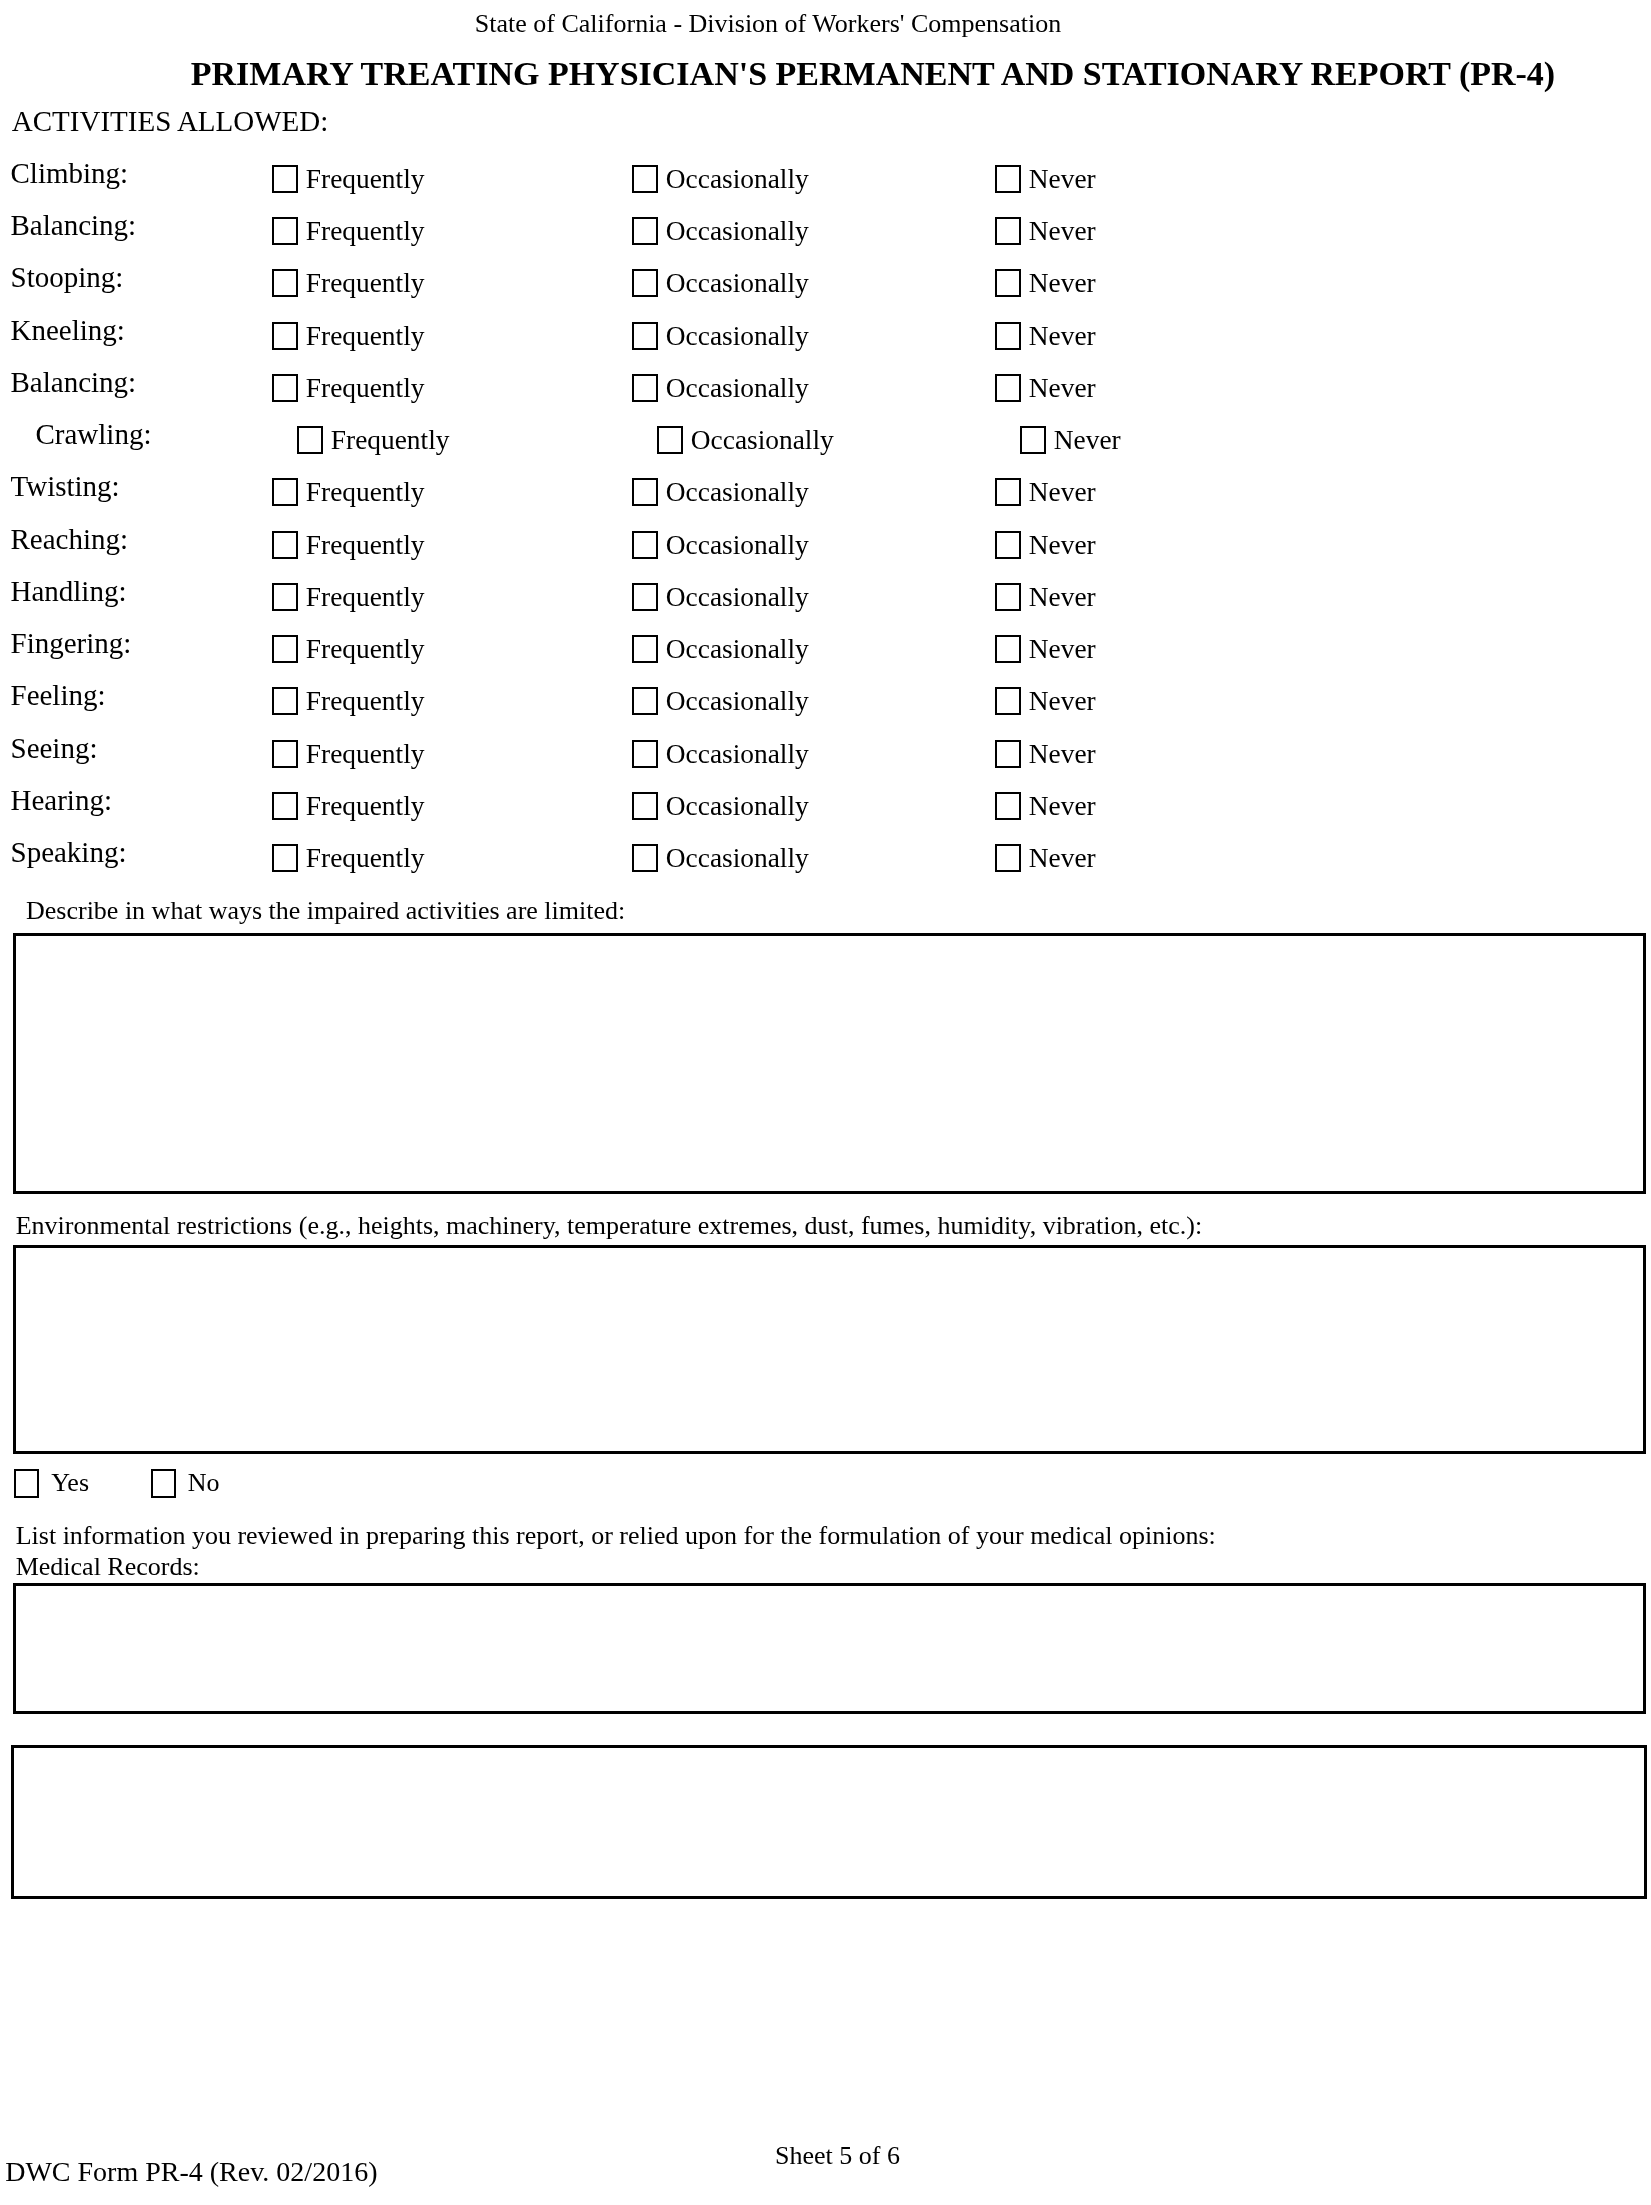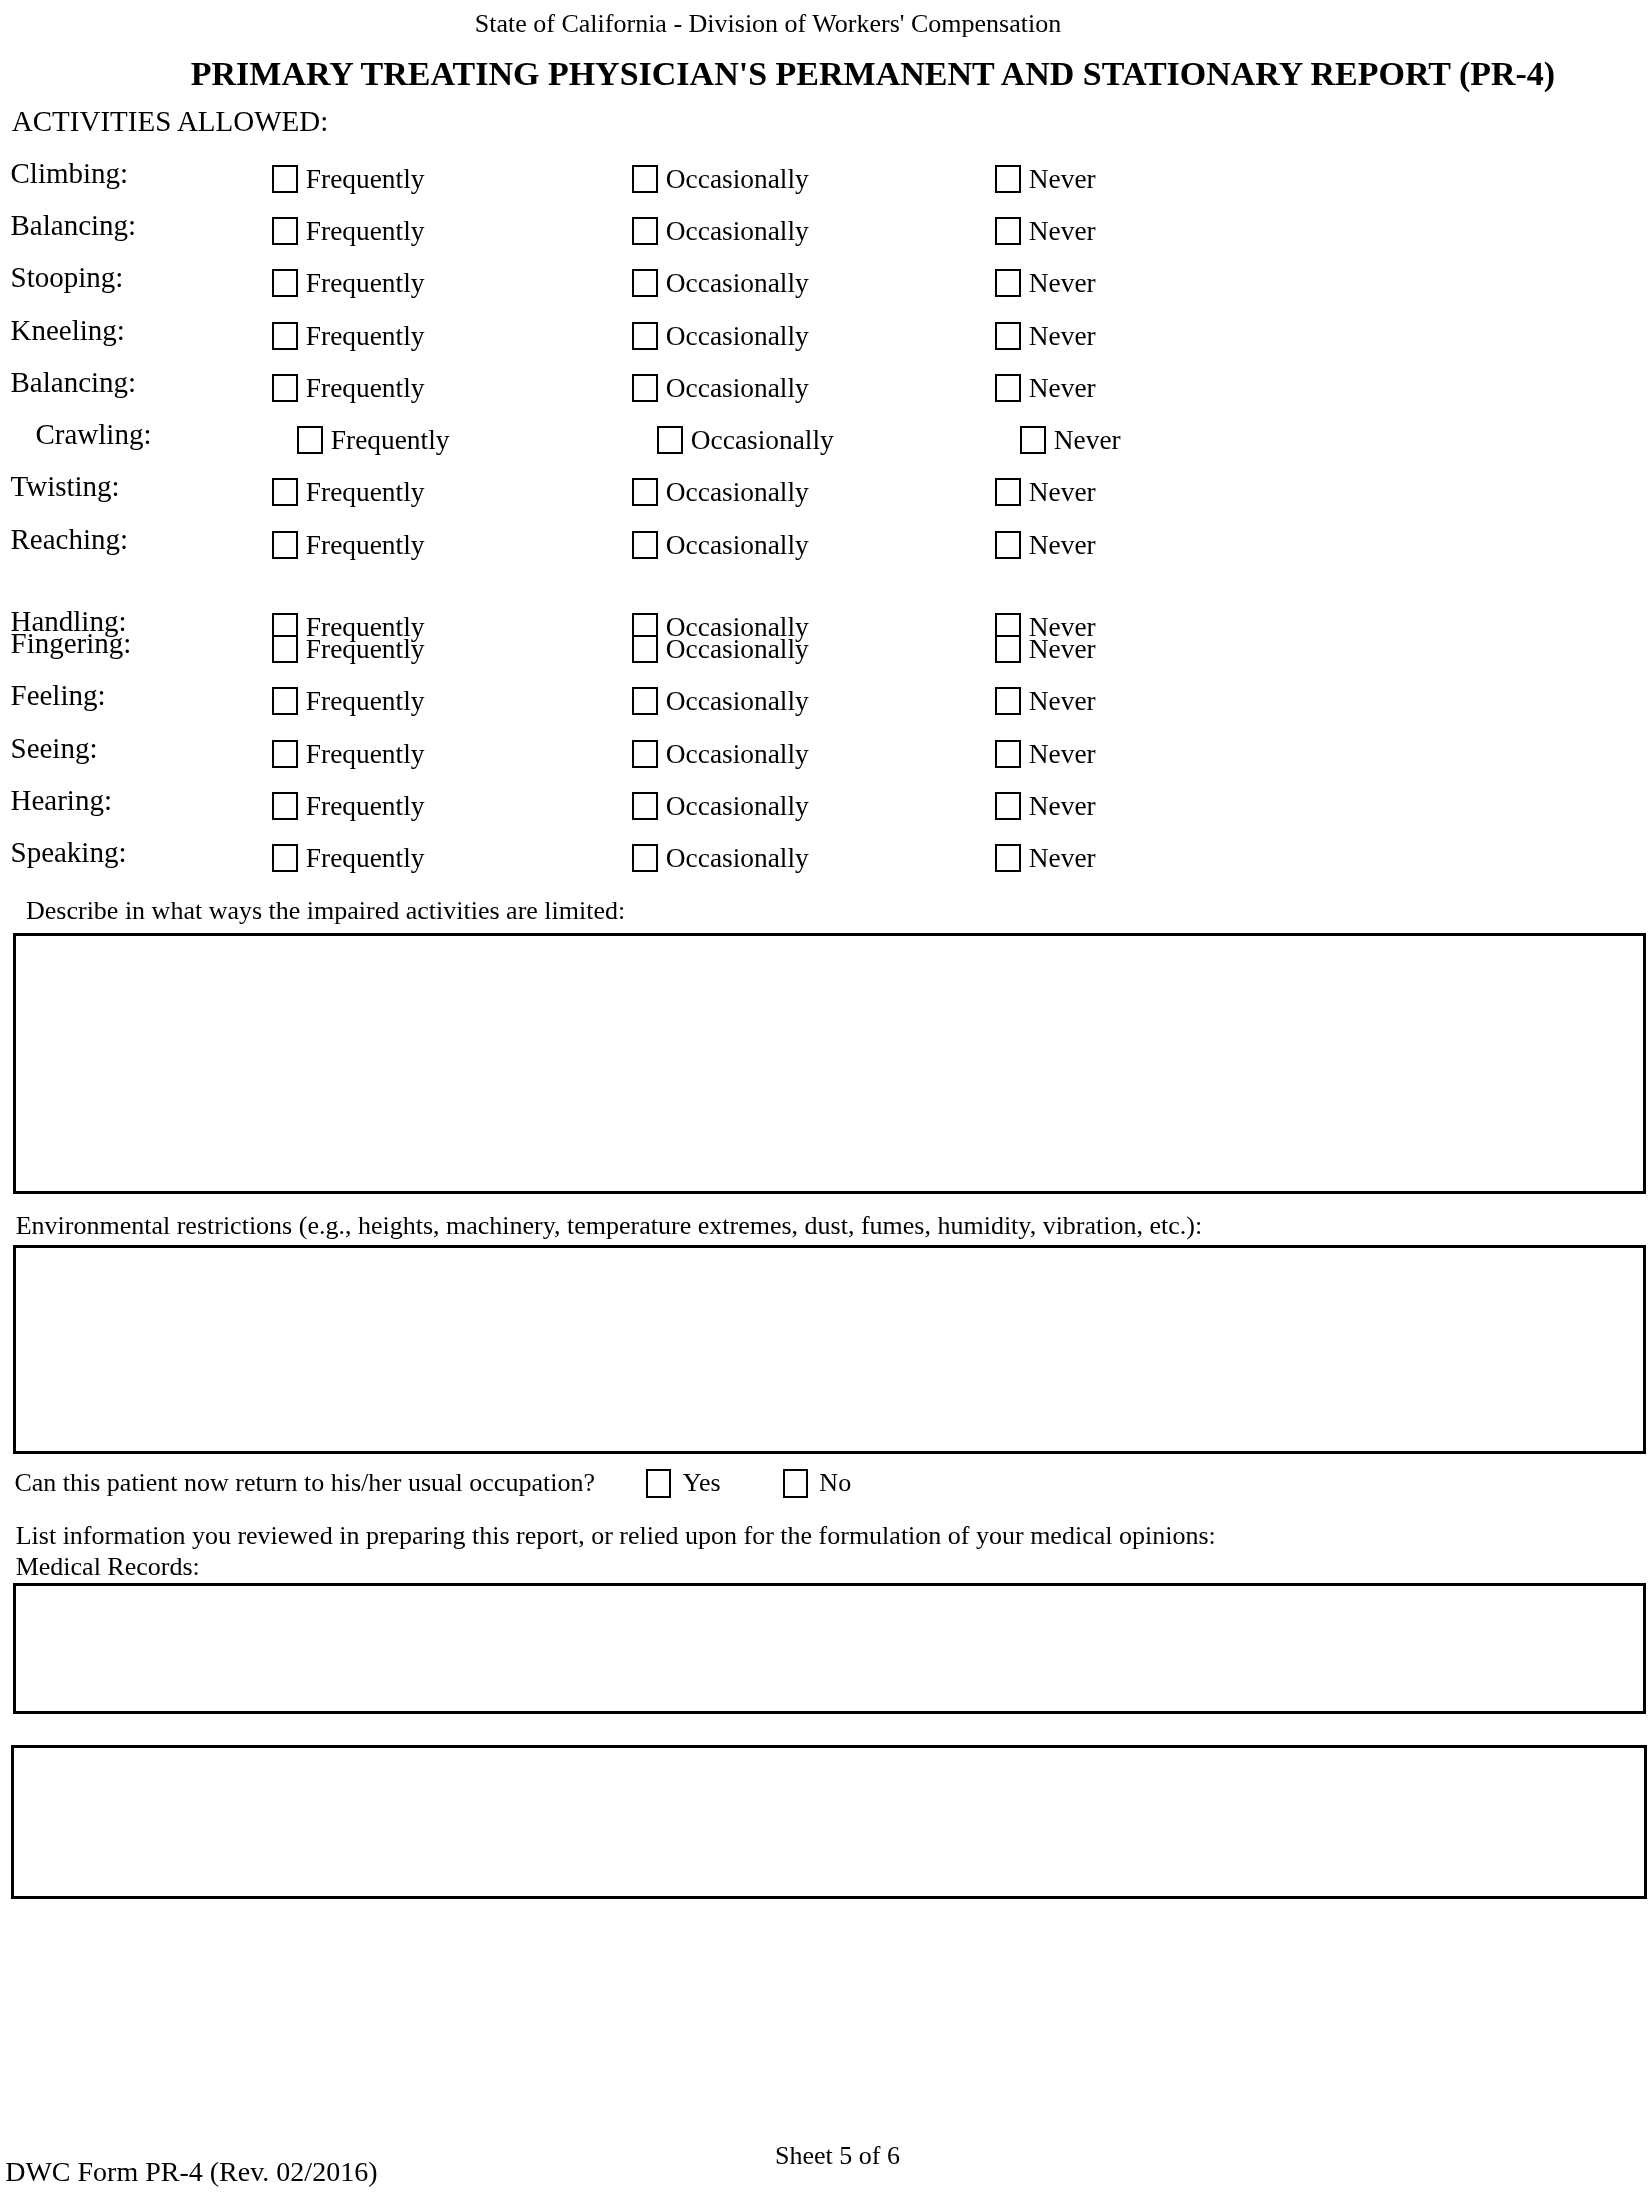--- a/index.html
+++ b/index.html
@@ -146,21 +146,21 @@
       </div>
       <div class="opt o">
         <span class="box"></span>
         <span class="txt">Occasionally</span>
       </div>
       <div class="opt n">
         <span class="box"></span>
         <span class="txt">Never</span>
       </div>
     </div>
-    <div class="act-row" style="top: 575px; margin-top: 30px;">
+    <div class="act-row" style="top: 575px;">
       <div class="act-label">Handling:</div>
       <div class="opt f">
         <span class="box"></span>
         <span class="txt">Frequently</span>
       </div>
       <div class="opt o">
         <span class="box"></span>
         <span class="txt">Occasionally</span>
       </div>
       <div class="opt n">
@@ -249,21 +249,20 @@
 <div class="textbox" style="top:933px; height:261px;">
   <textarea style=""></textarea>
 </div>
 
 <div class="section-label" style="left:15.7px; top:1211px;">Environmental restrictions (e.g., heights, machinery, temperature extremes, dust, fumes, humidity, vibration, etc.):</div>
 <div class="textbox" style="top:1245px; height:209px;">
   <textarea style=""></textarea>
 </div>
 
 <div id="return-row">
-  <span style="margin-right:51px;">Can this patient now return to his/her usual occupation?</span>
   <span class="box"></span>
   <span style="margin-right:62px;">Yes</span>
   <span class="box"></span>
   <span>No</span>
 </div>
 
 <div class="section-label" style="left:15.7px; top:1521px;">List information you reviewed in preparing this report, or relied upon for the formulation of your medical opinions:</div>
 <div class="section-label" style="left:15.7px; top:1552px;">Medical Records:</div>
 <div class="textbox" style="top:1583px; height:131px;">
   <textarea style=""></textarea>

